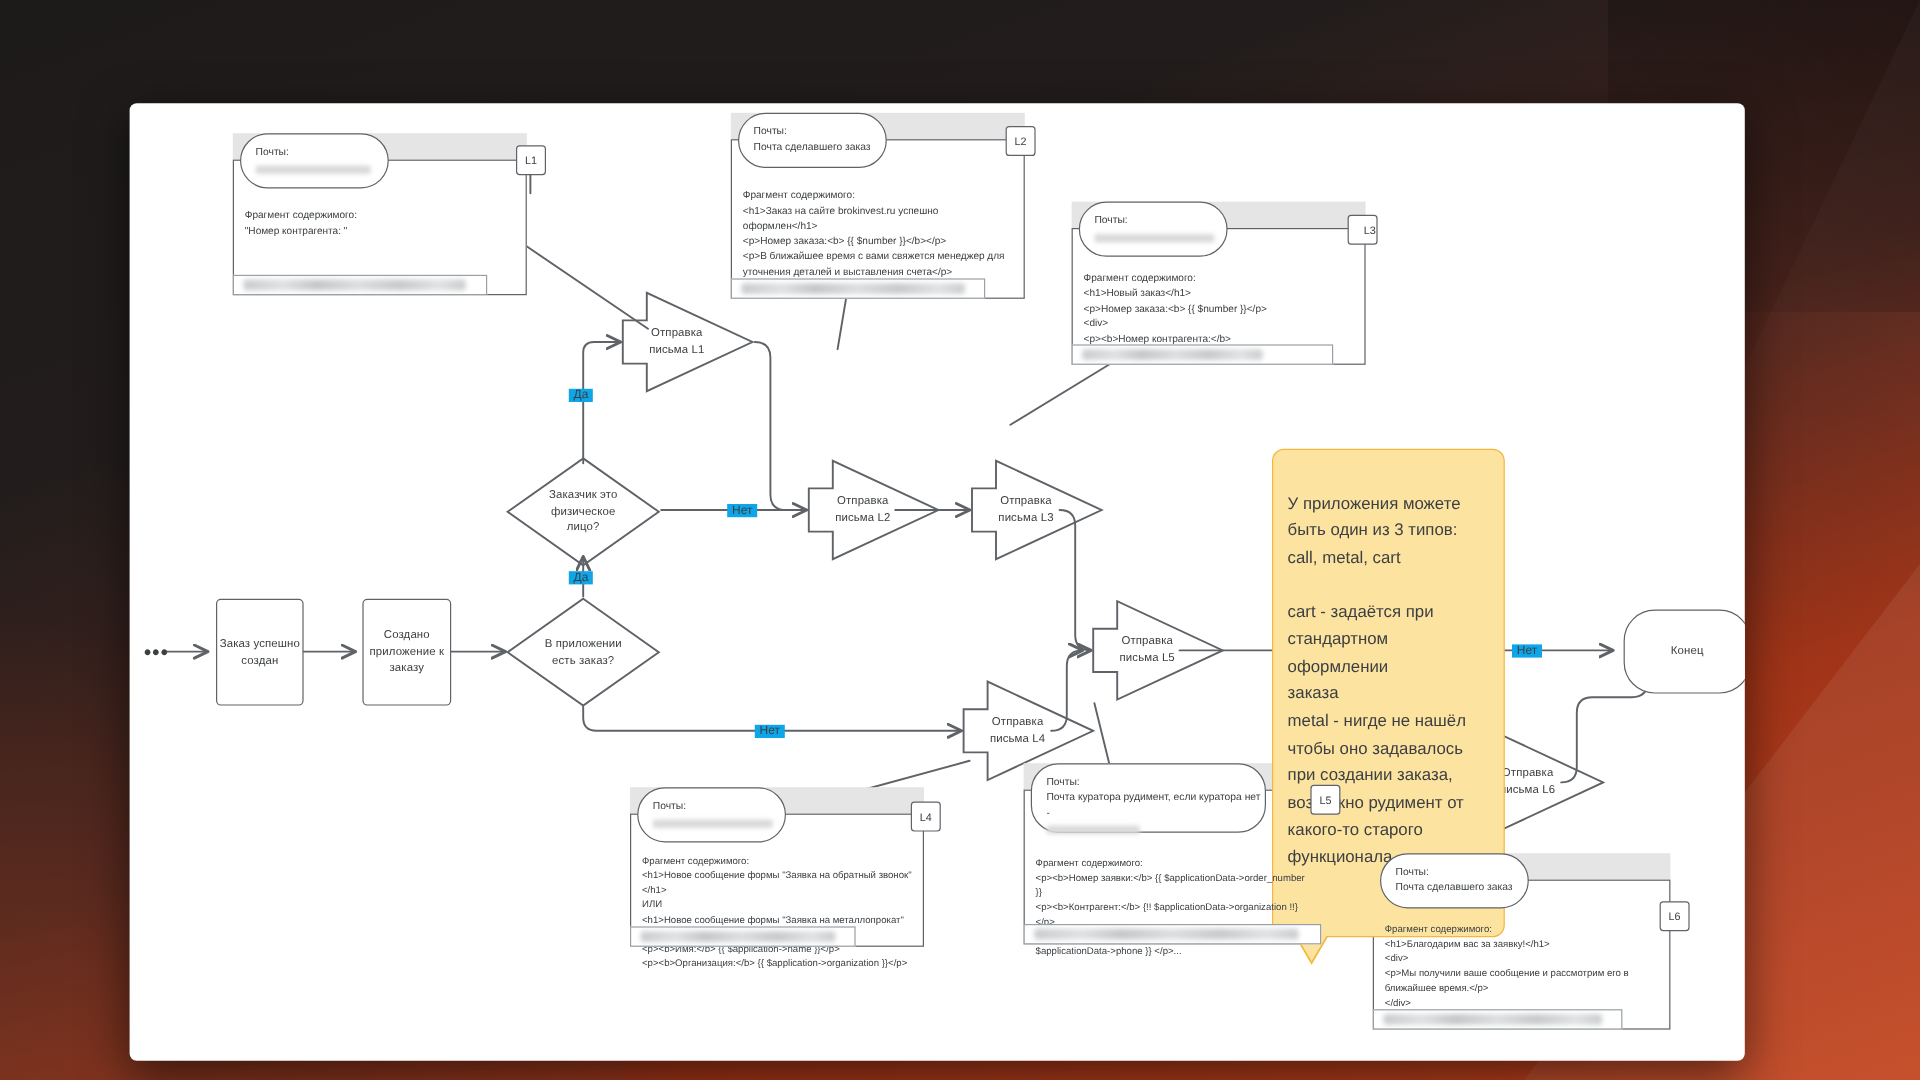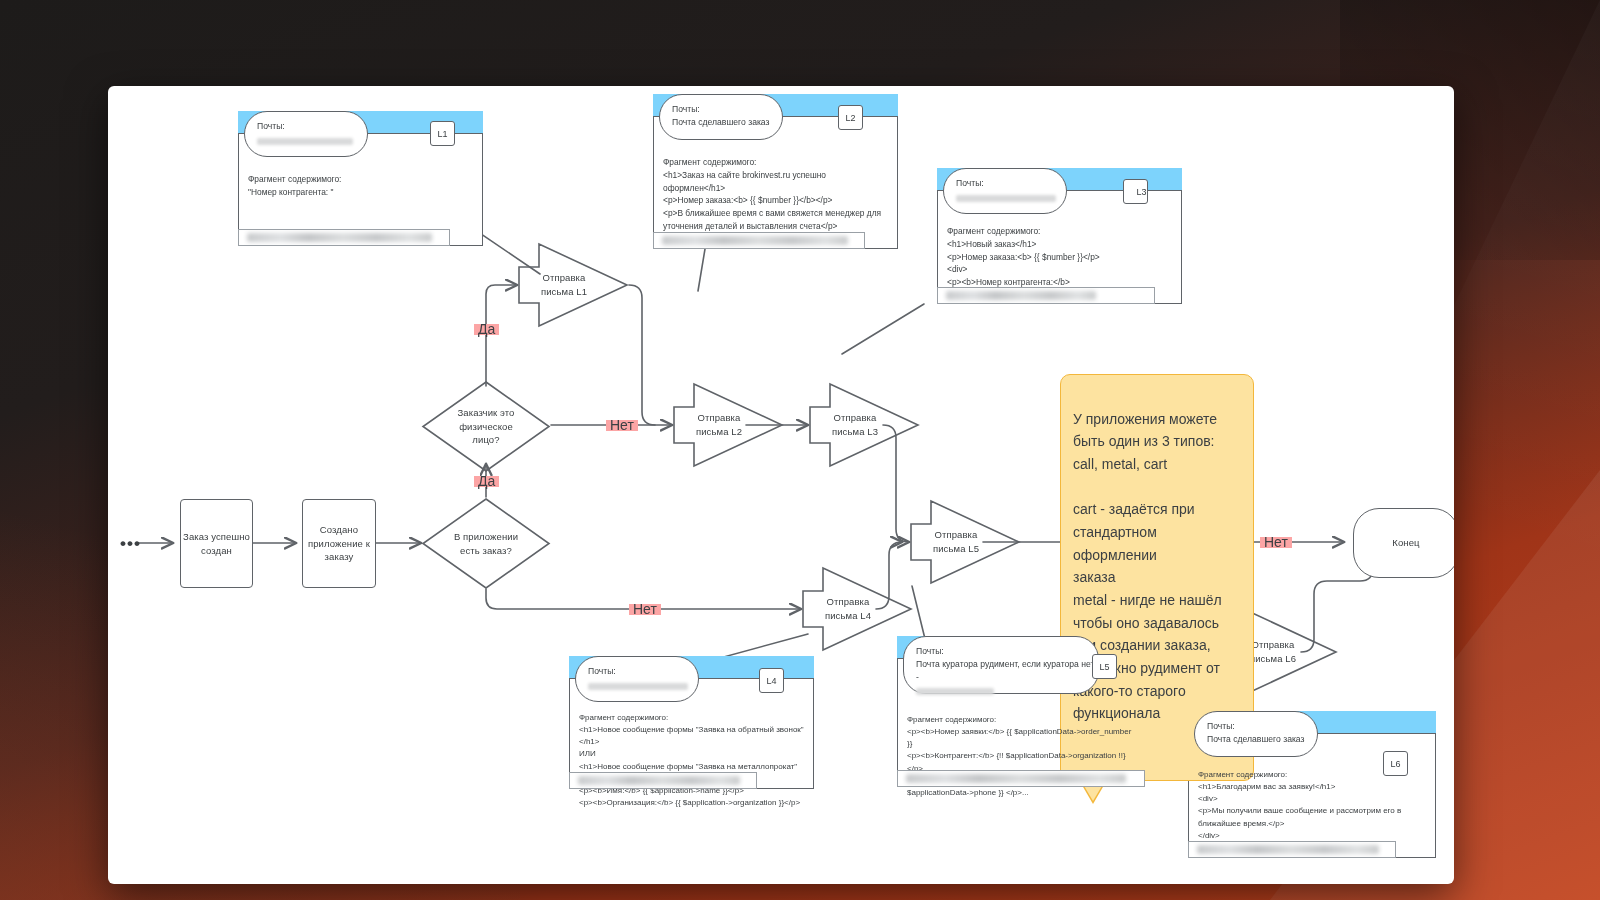--- a/index.html
+++ b/index.html
@@ -61,21 +61,21 @@
     border:1.6px solid #5f6368; border-radius:4px; background:#fff;
   }
   .round-node{
     border:1.6px solid #5f6368; border-radius:26px; background:#fff;
   }
   .diamond-wrap svg{ display:block; }
   .arrow-wrap svg{ display:block; }
 
   
   .note{
-    position:absolute; background:#7dd3fc;margin-left:44px;
+    position:absolute; background:#e5e5e5;
   }
   .note .body{
     position:absolute; left:0; right:0; top:22px; bottom:0;
     border:1.5px solid #5f6368; background:#fff;
   }
   .note .head{
     position:absolute; left:6px; top:0; width:124px; height:46px;
     border:1.7px solid #5f6368; border-radius:23px; background:#fff;
     padding:8px 0 0 12px; z-index:3;
   }
@@ -115,22 +115,22 @@
     position:absolute; width:0; height:0;
     border-left:13px solid transparent; border-right:13px solid transparent;
     border-top:22px solid #fde3a0;
   }
   .sticky .tail-b{
     position:absolute; width:0; height:0;
     border-left:14px solid transparent; border-right:14px solid transparent;
     border-top:24px solid #f3b73b;
   }
   .edge-lbl{
-    position:absolute; background:#fca5a5; color:#3c4043;
-    font-size:14px; padding:0 4px; line-height:11px;text-align:right;
+    position:absolute; background:#0ea5e9; color:#3c4043;
+    font-size:10px; padding:0 4px; line-height:11px;text-align:right;
   }
   .dots{
     position:absolute; color:#3c4043; font-size:17px; letter-spacing:1px;
     font-weight:700; line-height:1;
   }
 </style>
 </head>
 <body>
 
 <div id="backdrop">

